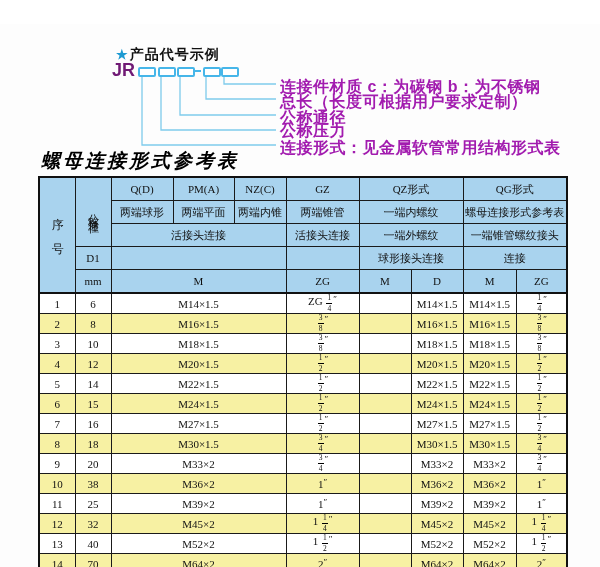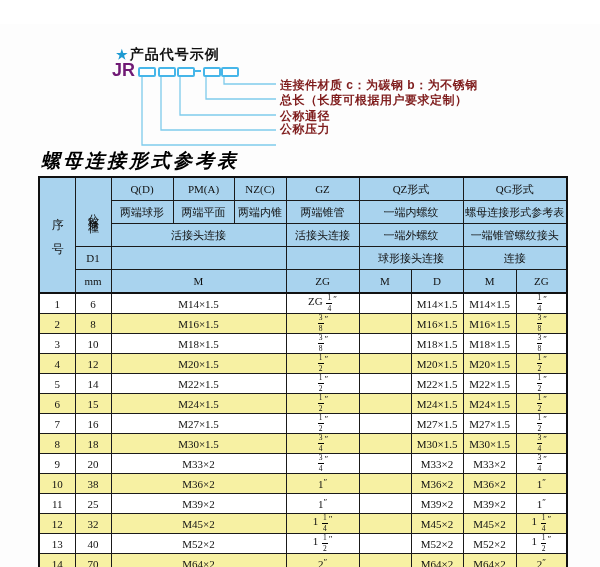--- a/index.html
+++ b/index.html
@@ -11,22 +11,22 @@
     font-family:"Liberation Sans",sans-serif;font-weight:bold;font-size:14px;
     letter-spacing:1px;white-space:nowrap;}
   .star{color:#1d9ad2;font-size:13px;margin-right:1px;}
   .jr{position:absolute;left:112px;top:36px;
     font-family:"Liberation Sans",sans-serif;font-weight:bold;font-size:18px;color:#701a75;}
   .code-box{position:absolute;top:43px;width:14px;height:6px;
     border:2px solid #46b6e9;border-radius:2px;background:#fff;}
   .code-dash{position:absolute;top:46px;left:193px;width:8px;height:2px;background:#46b6e9;}
   .diagram-svg{position:absolute;left:0;top:0;width:600px;height:150px;pointer-events:none;}
   .code-label{position:absolute;left:280px;white-space:nowrap;
-    font-family:"Liberation Sans",sans-serif;font-weight:bold;font-size:12px;
-    letter-spacing:0.5px;color:#7f1d1d;}
+    font-family:"Liberation Sans",sans-serif;font-weight:bold;font-size:16px;
+    letter-spacing:0.5px;color:#a21caf;}
 
   
   .table-title{position:absolute;left:41px;top:124px;
     font-family:"Liberation Serif",serif;font-style:italic;font-weight:bold;
     font-size:19px;letter-spacing:3px;color:#000;white-space:nowrap;}
 
   
   table.ref{position:absolute;left:38px;top:152px;width:528px;
     border-collapse:collapse;table-layout:fixed;
     border:2px solid #111;}
@@ -69,20 +69,21 @@
   <span class="code-box" style="left:158px"></span>
   <span class="code-box" style="left:177px"></span>
   <span class="code-dash"></span>
   <span class="code-box" style="left:203px"></span>
   <span class="code-box" style="left:221px"></span>
 
   <div class="code-label" style="top:53px">连接件材质  c：为碳钢  b：为不锈钢</div>
   <div class="code-label" style="top:68px">总长（长度可根据用户要求定制）</div>
   <div class="code-label" style="top:84px">公称通径</div>
   <div class="code-label" style="top:97px">公称压力</div>
+  <div class="code-label" style="top:114px">连接形式：见金属软管常用结构形式表</div>
 
   <div class="table-title">螺母连接形式参考表</div>
 
   <table class="ref">
     <colgroup>
       <col style="width:36px">
         <col style="width:36px">
         <col style="width:62px">
       <col style="width:61px">
         <col style="width:52px">

